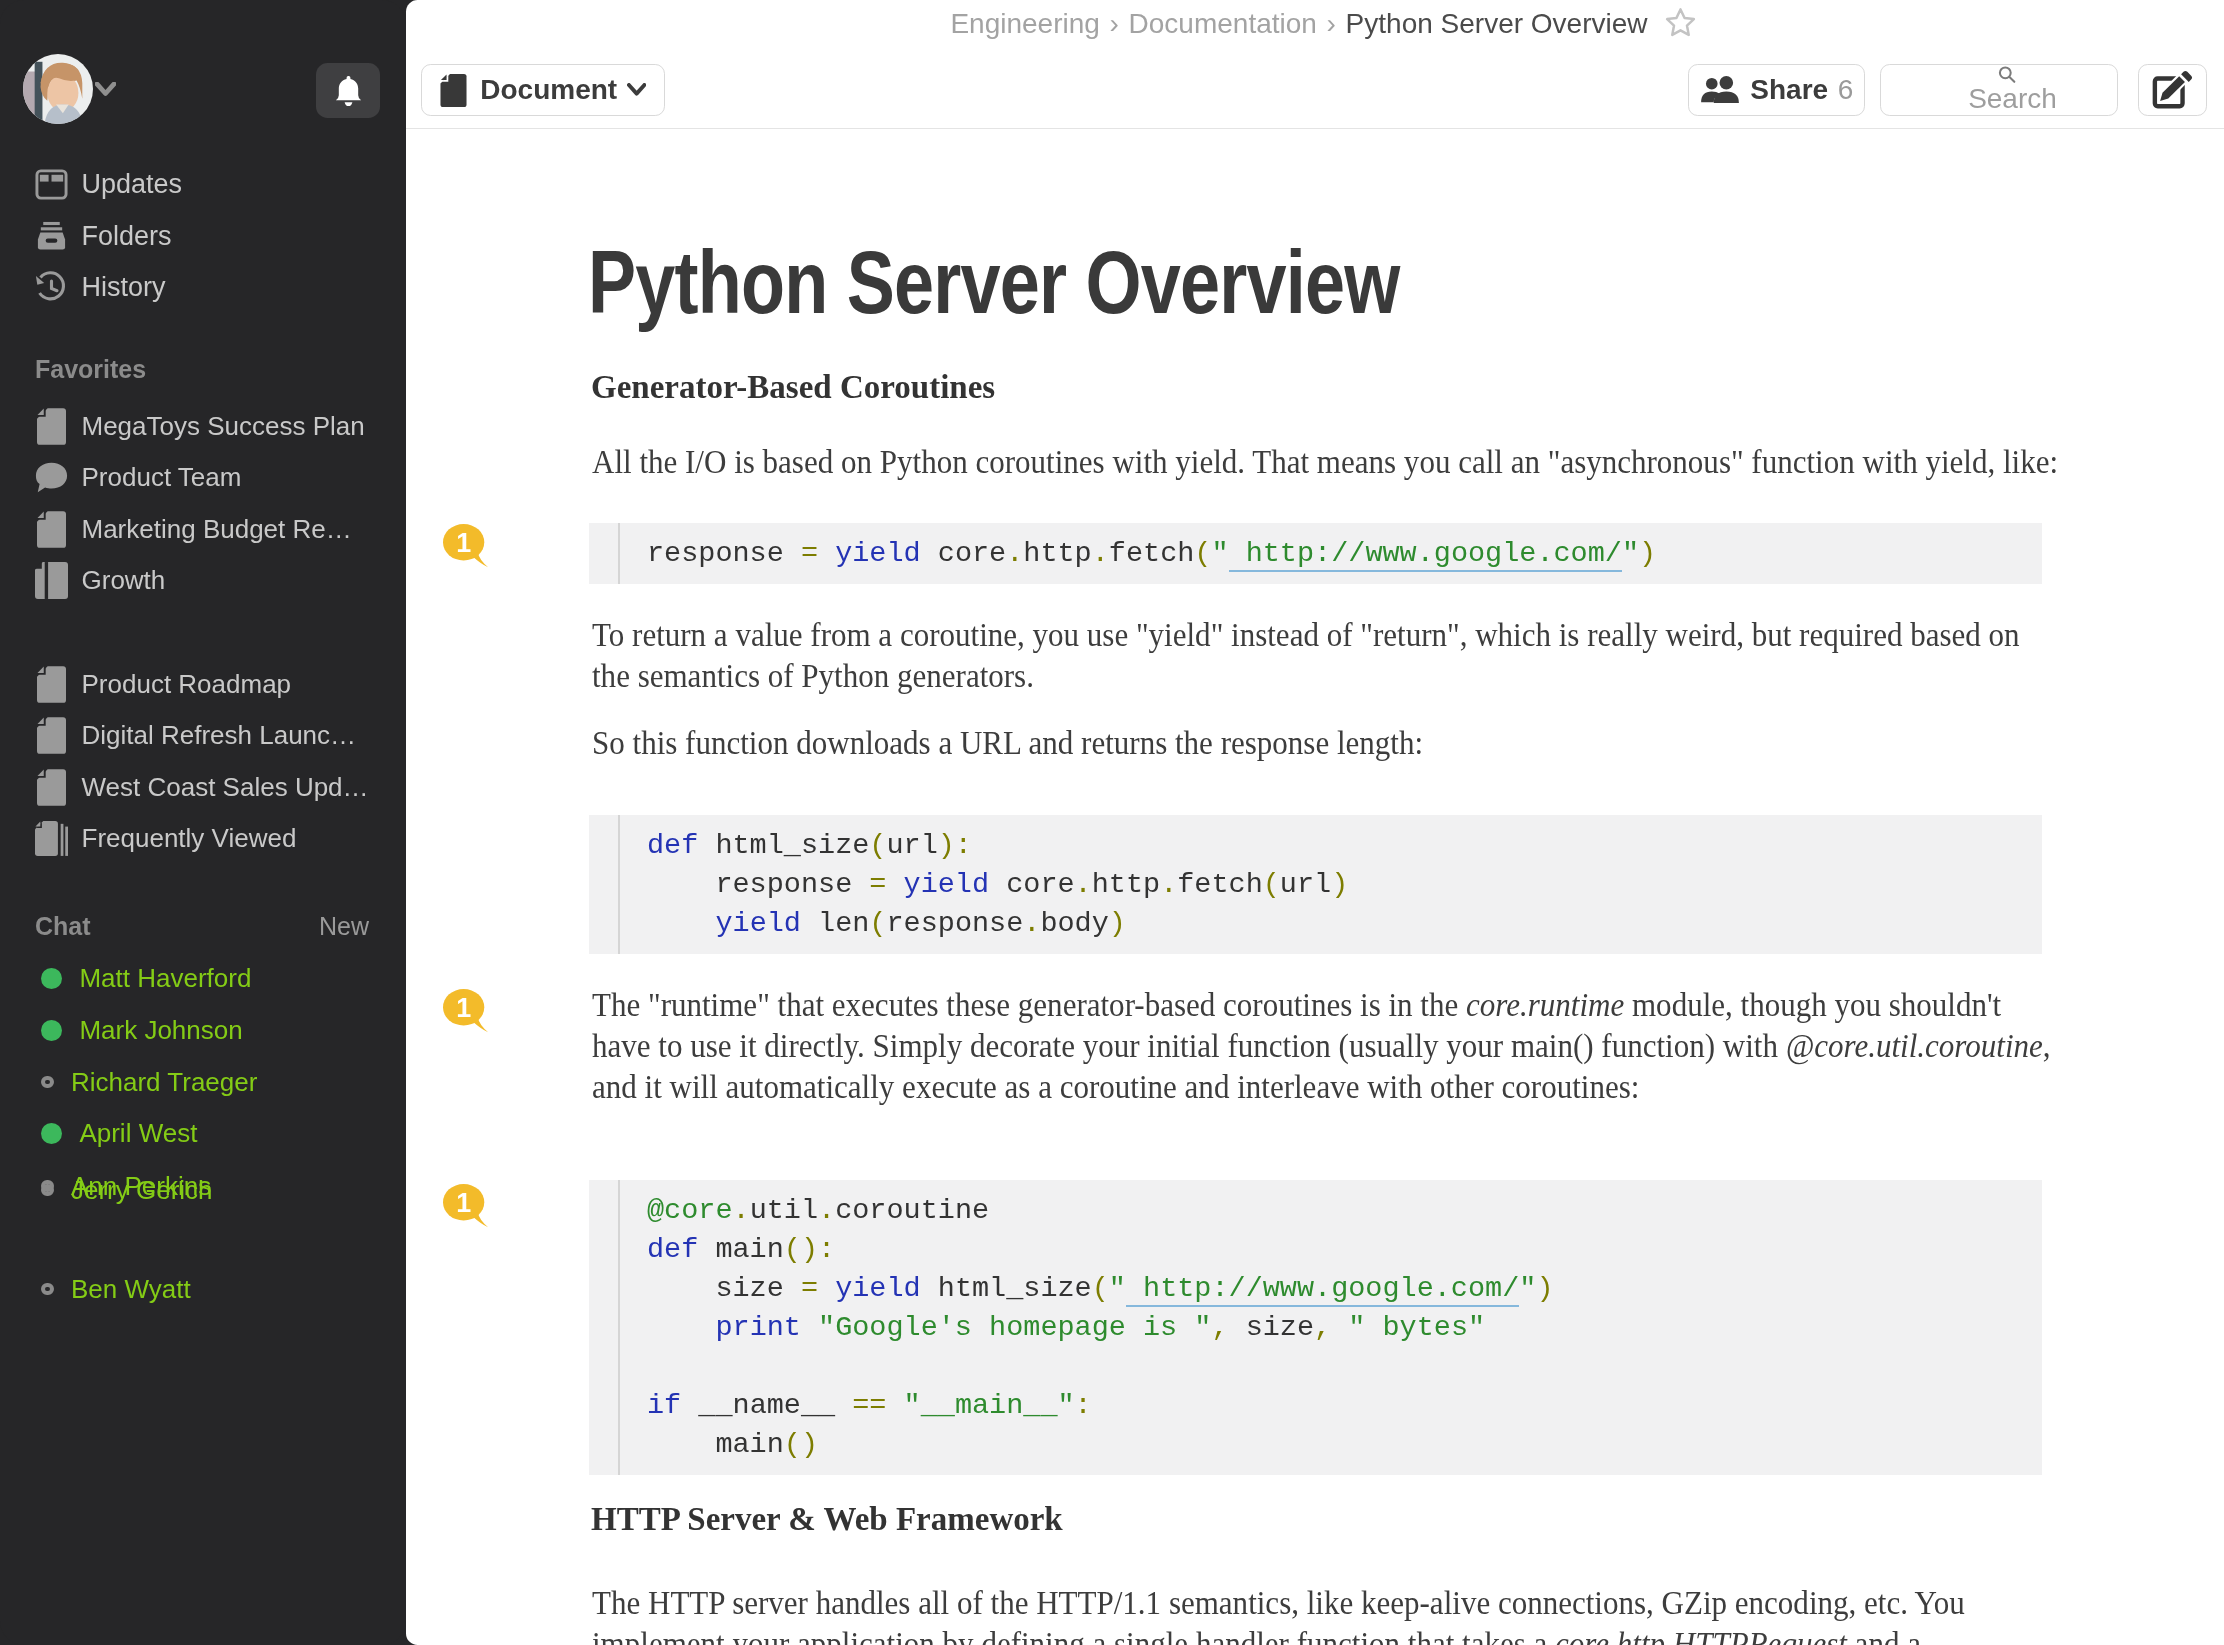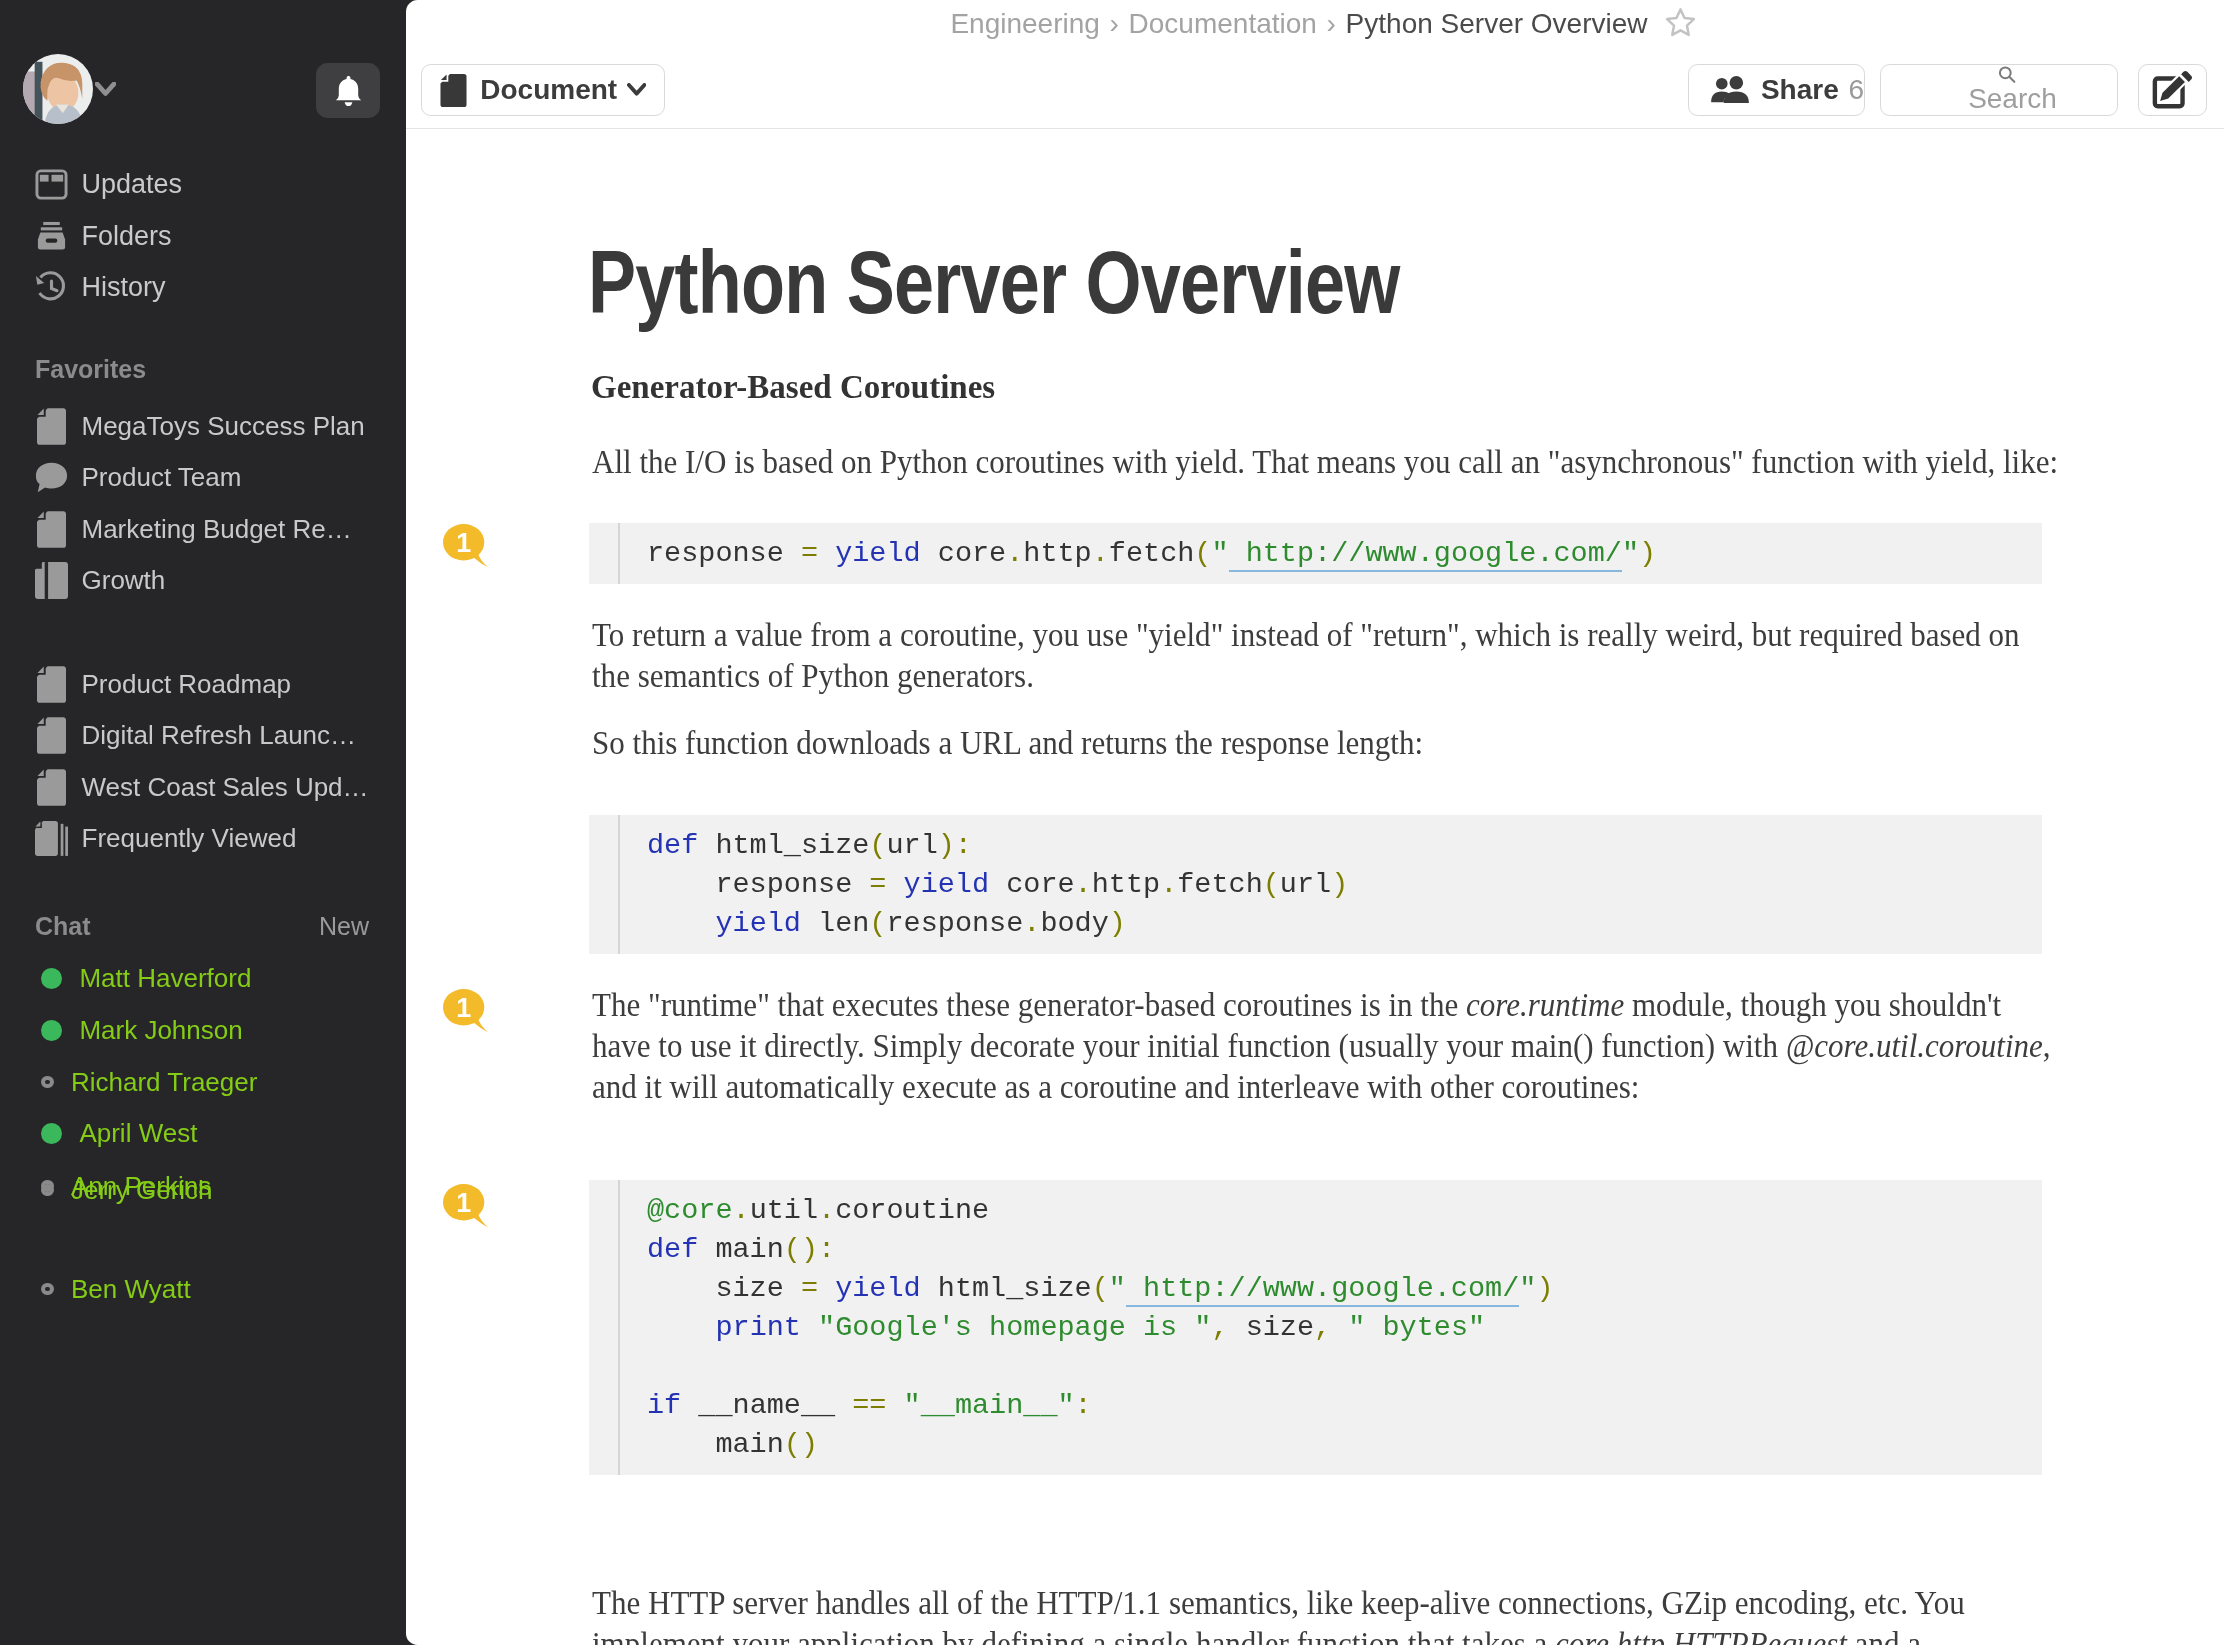--- a/index.html
+++ b/index.html
@@ -21,21 +21,21 @@
 
 
 #panel { position:absolute; left:406px; top:0; width:1819px; height:1645px; background:#ffffff; border-radius:11.6px 0 0 11.6px; }
 #crumbs { position:absolute; left:7.7px; top:6.8px; width:1819px; text-align:center; font-size:28px; color:#a3a3a3; }
 #crumbs .cur { color:#4b4b4b; }
 #crumbs .sep { padding:0 9.7px; color:#a3a3a3; }
 #hdrline { position:absolute; left:0; top:128px; width:1819px; height:1px; background:#e4e4e4; }
 .btn { position:absolute; top:64px; height:52px; border:1.9px solid #d9d9d9; border-radius:9.7px; background:#fff; display:flex; align-items:center; }
 #docbtn { left:15.4px; padding:0 17.4px; }
 #docbtn .lbl { font-size:28px; font-weight:bold; color:#3c3c3c; margin:0 9.7px 0 13.5px; }
-#sharebtn { left:1282px; width:177px; justify-content:flex-end; }
+#sharebtn { left:1282px; width:177px; justify-content:center; }
 #sharebtn .lbl { font-size:28px; font-weight:bold; color:#3c3c3c; margin:0 9.7px; }
 #sharebtn .num { font-size:28px; color:#9a9a9a; }
 #searchbox { left:1474px; width:238px; padding-left:15.4px;flex-direction:column; }
 #searchbox .ph { font-size:28px; color:#9e9e9e; margin-left:11.6px; }
 #composebtn { left:1732px; width:69px; justify-content:center; }
 
 
 h1 { position:absolute; left:182px; top:238px; font-size:89px; color:#3a3a3a; letter-spacing:-1px; white-space:nowrap; line-height:1; font-weight:bold; transform:scaleX(.81); transform-origin:left top; }
 .h2 { position:absolute; left:185px; font-family:"Liberation Serif", serif; font-weight:bold; font-size:33px; color:#333; white-space:nowrap; line-height:1; }
 .para { position:absolute; left:186px; font-family:"Liberation Serif", serif; font-size:33px; line-height:41px; color:#3d3d3d; white-space:nowrap; transform:scaleX(.94); transform-origin:left top; }
@@ -249,15 +249,16 @@
       <text x="21.5" y="29" text-anchor="middle" font-size="28" font-weight="bold" fill="#fff" font-family="Liberation Sans, sans-serif">1</text>
     </svg>
   <div class="code" style="top:1180px"><span class="s">@core</span><span class="o">.</span>util<span class="o">.</span>coroutine
 <span class="k">def</span> main<span class="o">():</span>
     size <span class="o">=</span> <span class="k">yield</span> html_size<span class="o">(</span><span class="s">"<u> http://www.google.com/</u>"</span><span class="o">)</span>
     <span class="k">print</span> <span class="s">"Google's homepage is "</span><span class="o">,</span> size<span class="o">,</span> <span class="s">" bytes"</span>
 
 <span class="k">if</span> __name__ <span class="o">==</span> <span class="s">"__main__"</span><span class="o">:</span>
     main<span class="o">()</span></div>
 
+  <div class="h2" style="top:1503px">HTTP Server &amp; Web Framework</div>
   <div class="para" style="top:1583px">The HTTP server handles all of the HTTP/1.1 semantics, like keep-alive connections, GZip encoding, etc. You<br>implement your application by defining a single handler function that takes a <i class="it">core.http.HTTPRequest</i> and a</div>
 </div>
 
 
 </body></html>

